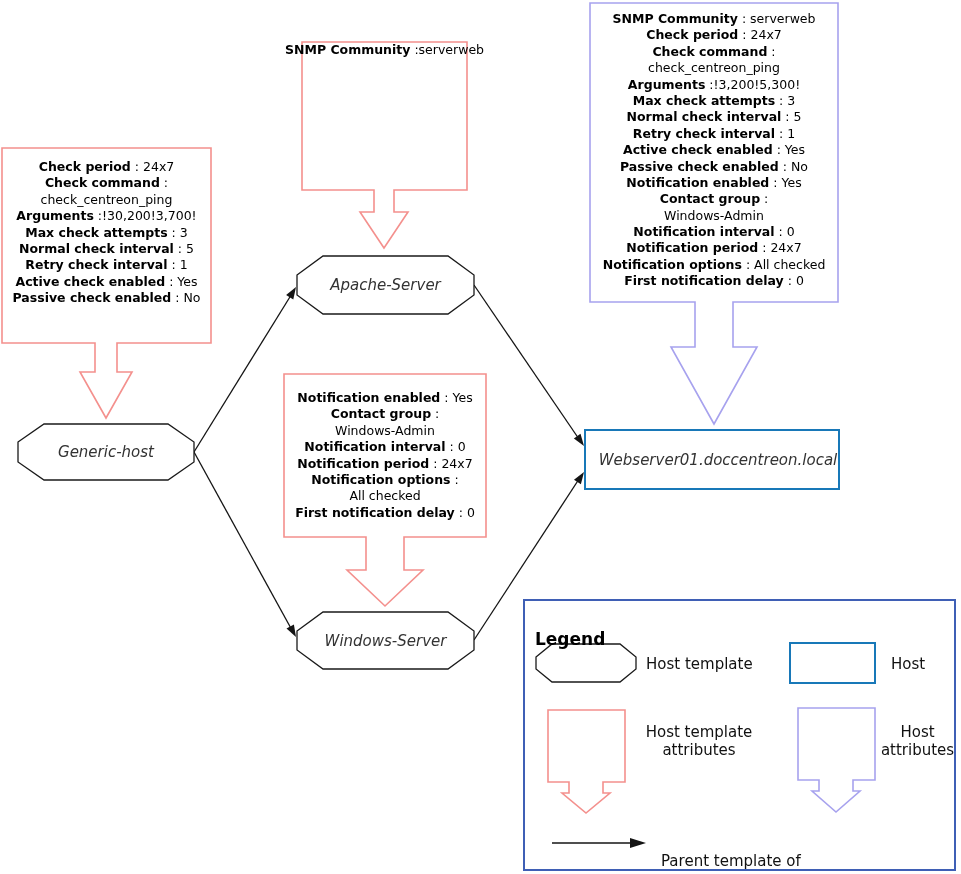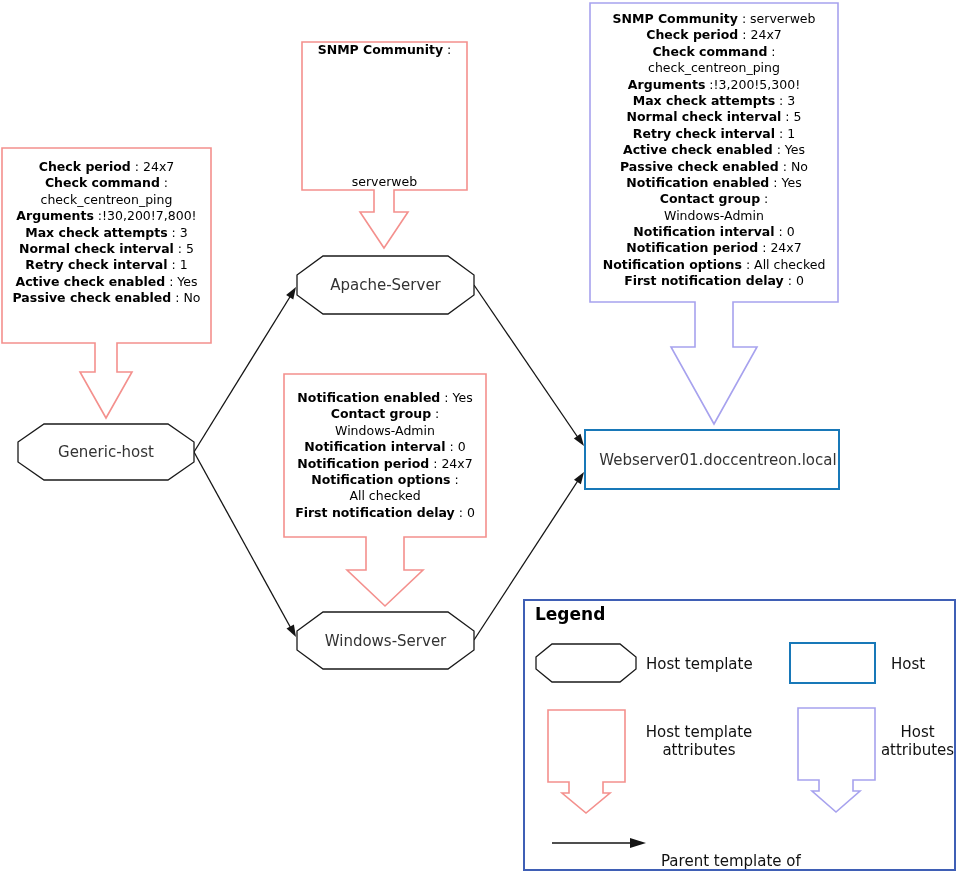--- a/index.html
+++ b/index.html
@@ -5,23 +5,23 @@
   html,body{margin:0;padding:0;background:#fff;}
   body{width:961px;height:874px;position:relative;overflow:hidden;
        font-family:"DejaVu Sans","Liberation Sans",sans-serif;color:#000;}
   #stage{position:absolute;left:0;top:0;width:961px;height:874px;}
   svg{position:absolute;left:0;top:0;}
   .txt{position:absolute;text-align:center;}
   .attrs{font-size:12.5px;line-height:16.4px;}
   .ln{white-space:pre;height:16.4px;}
   .ln b{font-weight:bold;}
   .nodelabel{position:absolute;display:flex;align-items:center;justify-content:center;
-             font-size:15px;color:#333;}
-  .centerflex{display:flex;flex-direction:column;justify-content:space-between;}
-  .legend-title{position:absolute;font-size:17px;font-weight:bold;color:#000;}
+             font-size:15px;color:#333;font-style:italic;}
+  .centerflex{display:flex;flex-direction:row;justify-content:center;}
+  .legend-title{position:absolute;font-size:17px;font-weight:bold;color:#000;margin-top:25px;}
   .legend-label{position:absolute;font-size:15px;color:#111;line-height:18px;}
 </style>
 </head>
 <body>
 
 <div id="stage">
 
 <svg width="961" height="874" viewBox="0 0 961 874">
 
   <line x1="194" y1="452" x2="293" y2="292" stroke="#141414" stroke-width="1.3"></line>
@@ -52,21 +52,21 @@
   <path d="M 548 710 H 625 V 782 H 603 V 793 H 610 L 586 813 L 562 793 H 569 V 782 H 548 Z" fill="#ffffff" stroke-width="1.6" stroke="#F4908D"></path>
   <path d="M 798 708 H 875 V 780 H 853 V 791 H 860 L 836 812 L 812 791 H 819 V 780 H 798 Z" fill="#ffffff" stroke-width="1.6" stroke="#A7A2EE"></path>
   <line x1="552" y1="843" x2="632" y2="843" stroke="#141414" stroke-width="1.5"></line>
   <polygon points="646,843 630,838 630,848" fill="#141414"></polygon>
 </svg>
 
 <div class="txt attrs" style="left:2px;top:159px;width:209px;">
   <div class="ln"><b>Check period</b><span> : 24x7</span></div>
   <div class="ln"><b>Check command</b><span> :</span></div>
   <div class="ln"><span>check_centreon_ping</span></div>
-  <div class="ln"><b>Arguments</b><span> :!30,200!7,800!</span></div>
+  <div class="ln"><b>Arguments</b><span> :!30,200!3,700!</span></div>
   <div class="ln"><b>Max check attempts</b><span> : 3</span></div>
   <div class="ln"><b>Normal check interval</b><span> : 5</span></div>
   <div class="ln"><b>Retry check interval</b><span> : 1</span></div>
   <div class="ln"><b>Active check enabled</b><span> : Yes</span></div>
   <div class="ln"><b>Passive check enabled</b><span> : No</span></div>
 </div>
 
 <div class="txt attrs centerflex" style="left:302px;top:42px;width:165px;height:148px;">
   <div class="ln"><b>SNMP Community</b><span> :</span></div>
   <div class="ln"><span>serverweb</span></div>

